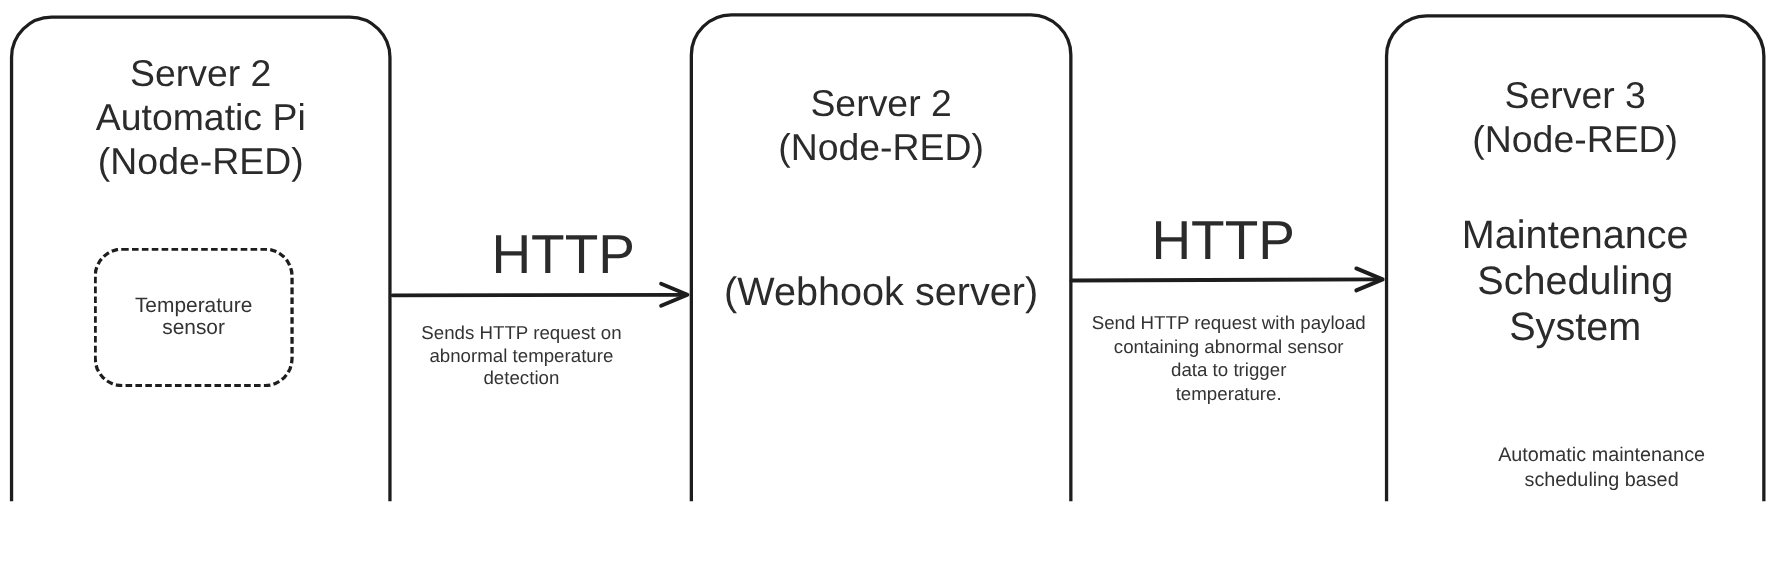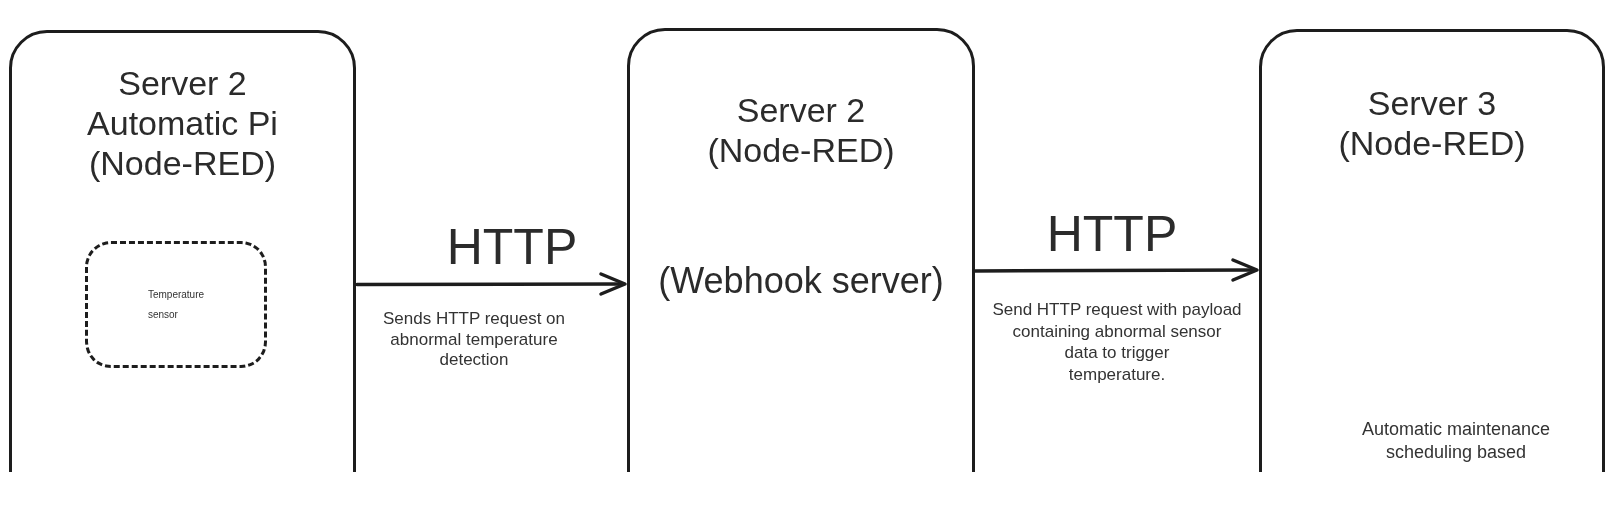--- a/index.html
+++ b/index.html
@@ -8,21 +8,20 @@
     background: #ffffff;
   }
   #canvas {
     position: relative;
     width: 1615px;
     height: 456px;
     background: #ffffff;
     font-family: "Liberation Sans", "DejaVu Sans", sans-serif;
     color: #2b2b2b;
     overflow: hidden;
-    margin-top: 16px;
   }
   .node {
     position: absolute;
     border: 3px solid #1d1d1d;
     border-radius: 38px;
     background: #ffffff;
     box-sizing: border-box;
   }
   .node-title {
     position: absolute;
@@ -61,22 +60,22 @@
     width: 182px;
     height: 127px;
     border: 3px dashed #1d1d1d;
     border-radius: 26px;
     box-sizing: border-box;
     display: flex;
     align-items: center;
     justify-content: center;
   }
   .sensor-label {
-    text-align: left;
-    font-size: 10px;
+    text-align: center;
+    font-size: 19px;
     line-height: 20px;
     color: #333333;
   }
   .edge-label {
     position: absolute;
     width: 300px;
     text-align: center;
     font-size: 50px;
     line-height: 44px;
     color: #2b2b2b;
@@ -120,20 +119,25 @@
       <div>(Node-RED)</div>
     </div>
     <div class="node-subtitle" style="top:229px;">(Webhook server)</div>
   </div>
 
   <div class="node" style="left:1259px; top:13px; width:346px; height:500px;">
     <div class="node-title" style="top:51px;">
       <div>Server 3</div>
       <div>(Node-RED)</div>
     </div>
+    <div class="node-subtitle" style="top:176px;">
+      <div>Maintenance</div>
+      <div>Scheduling</div>
+      <div>System</div>
+    </div>
     <div class="node-note" style="top:386px;">
       <div>Automatic maintenance</div>
       <div>scheduling based</div>
     </div>
   </div>
 
   <svg id="edge-svg" width="1615" height="529" viewBox="0 0 1615 529">
 
     <g stroke="#1d1d1d" stroke-width="3.5" fill="none" stroke-linecap="round" stroke-linejoin="round">
       <path d="M 357 268.5 L 621 268"></path>

